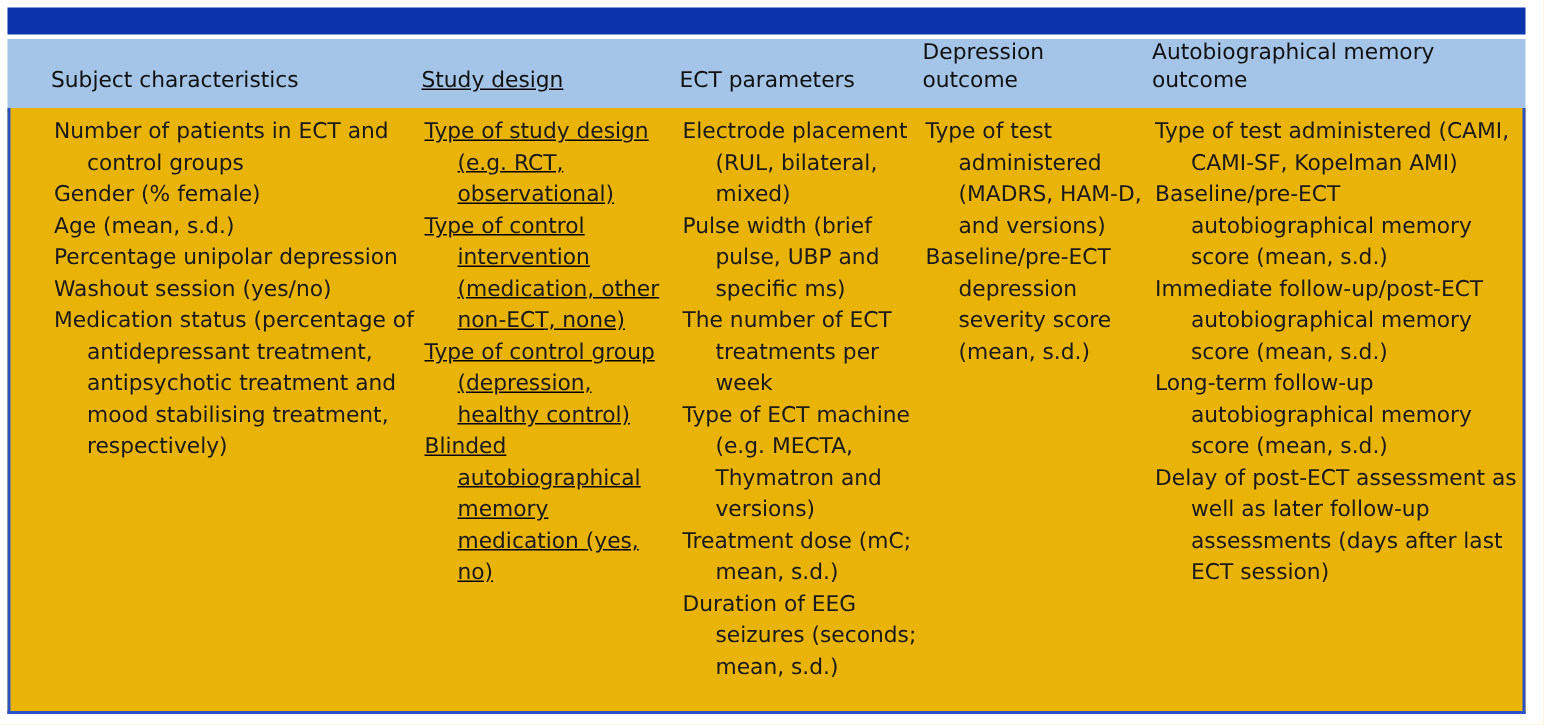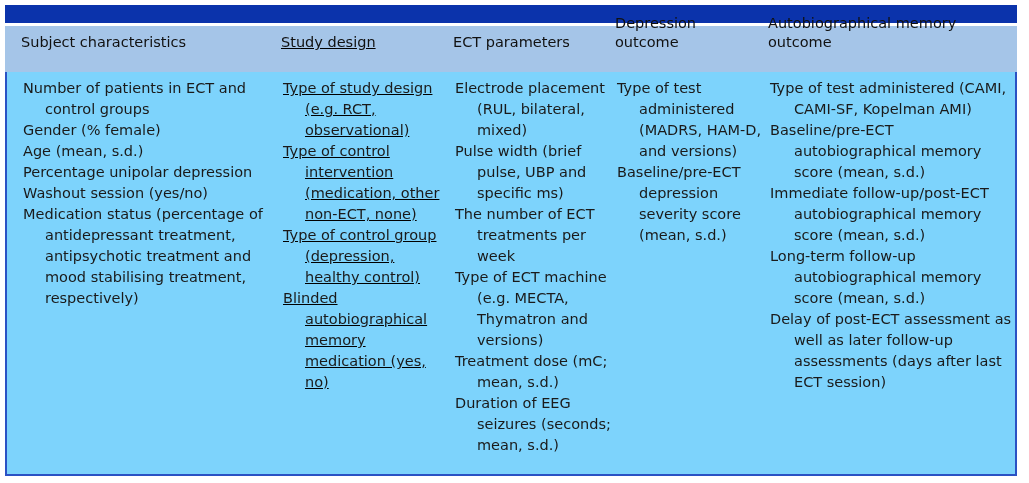--- a/index.html
+++ b/index.html
@@ -46,42 +46,42 @@
   .body-frame {
     position: absolute;
     left: 5px;
     top: 72px;
     width: 1012px;
     height: 404px;
     border-left: 2px solid #2a52c4;
     border-right: 2px solid #2a52c4;
     border-bottom: 2px solid #2a52c4;
     box-sizing: border-box;
-    background: #7dd3fc;
+    background: #eab308;
   }
 
   
   .col {
     position: absolute;
     box-sizing: border-box;
   }
-  .col-1 { left: 16px;  width: 252px; }
+  .col-1 { left: 29px;  width: 252px; }
   .col-2 { left: 276px; width: 168px; text-decoration: underline; }
   .col-3 { left: 448px; width: 158px; }
   .col-4 { left: 610px; width: 148px; }
   .col-5 { left: 763px; width: 250px; }
 
   
   .header-band .col {
     top: 0;
     height: 46px;
     display: flex;
     flex-direction: column;
     justify-content: flex-end;
-    padding-bottom: 20px;
+    padding-bottom: 8px;
   }
   .col-title {
     font-size: 14.5px;
     line-height: 19px;
     color: #111111;
     white-space: pre-line;
   }
 
   
   .body-frame .col {

